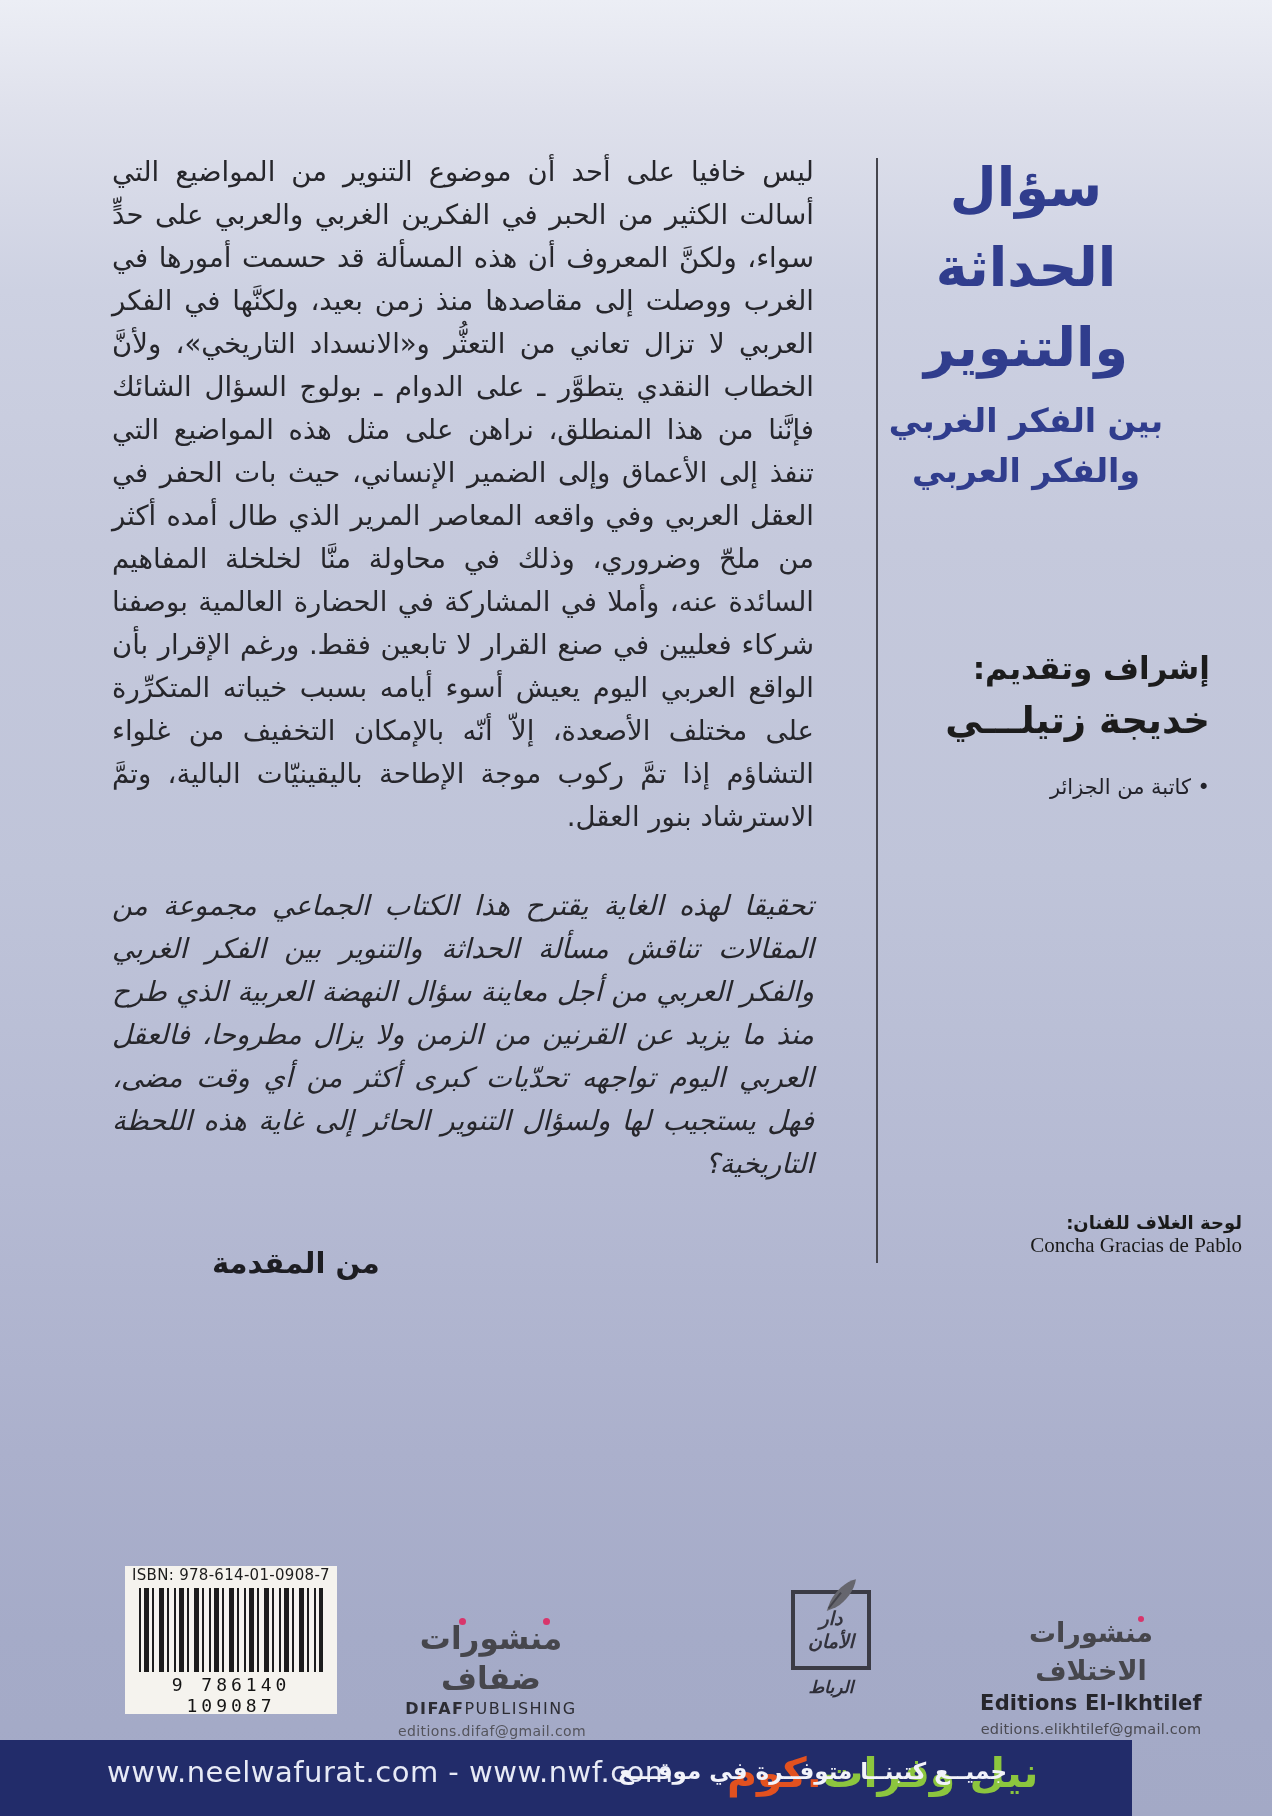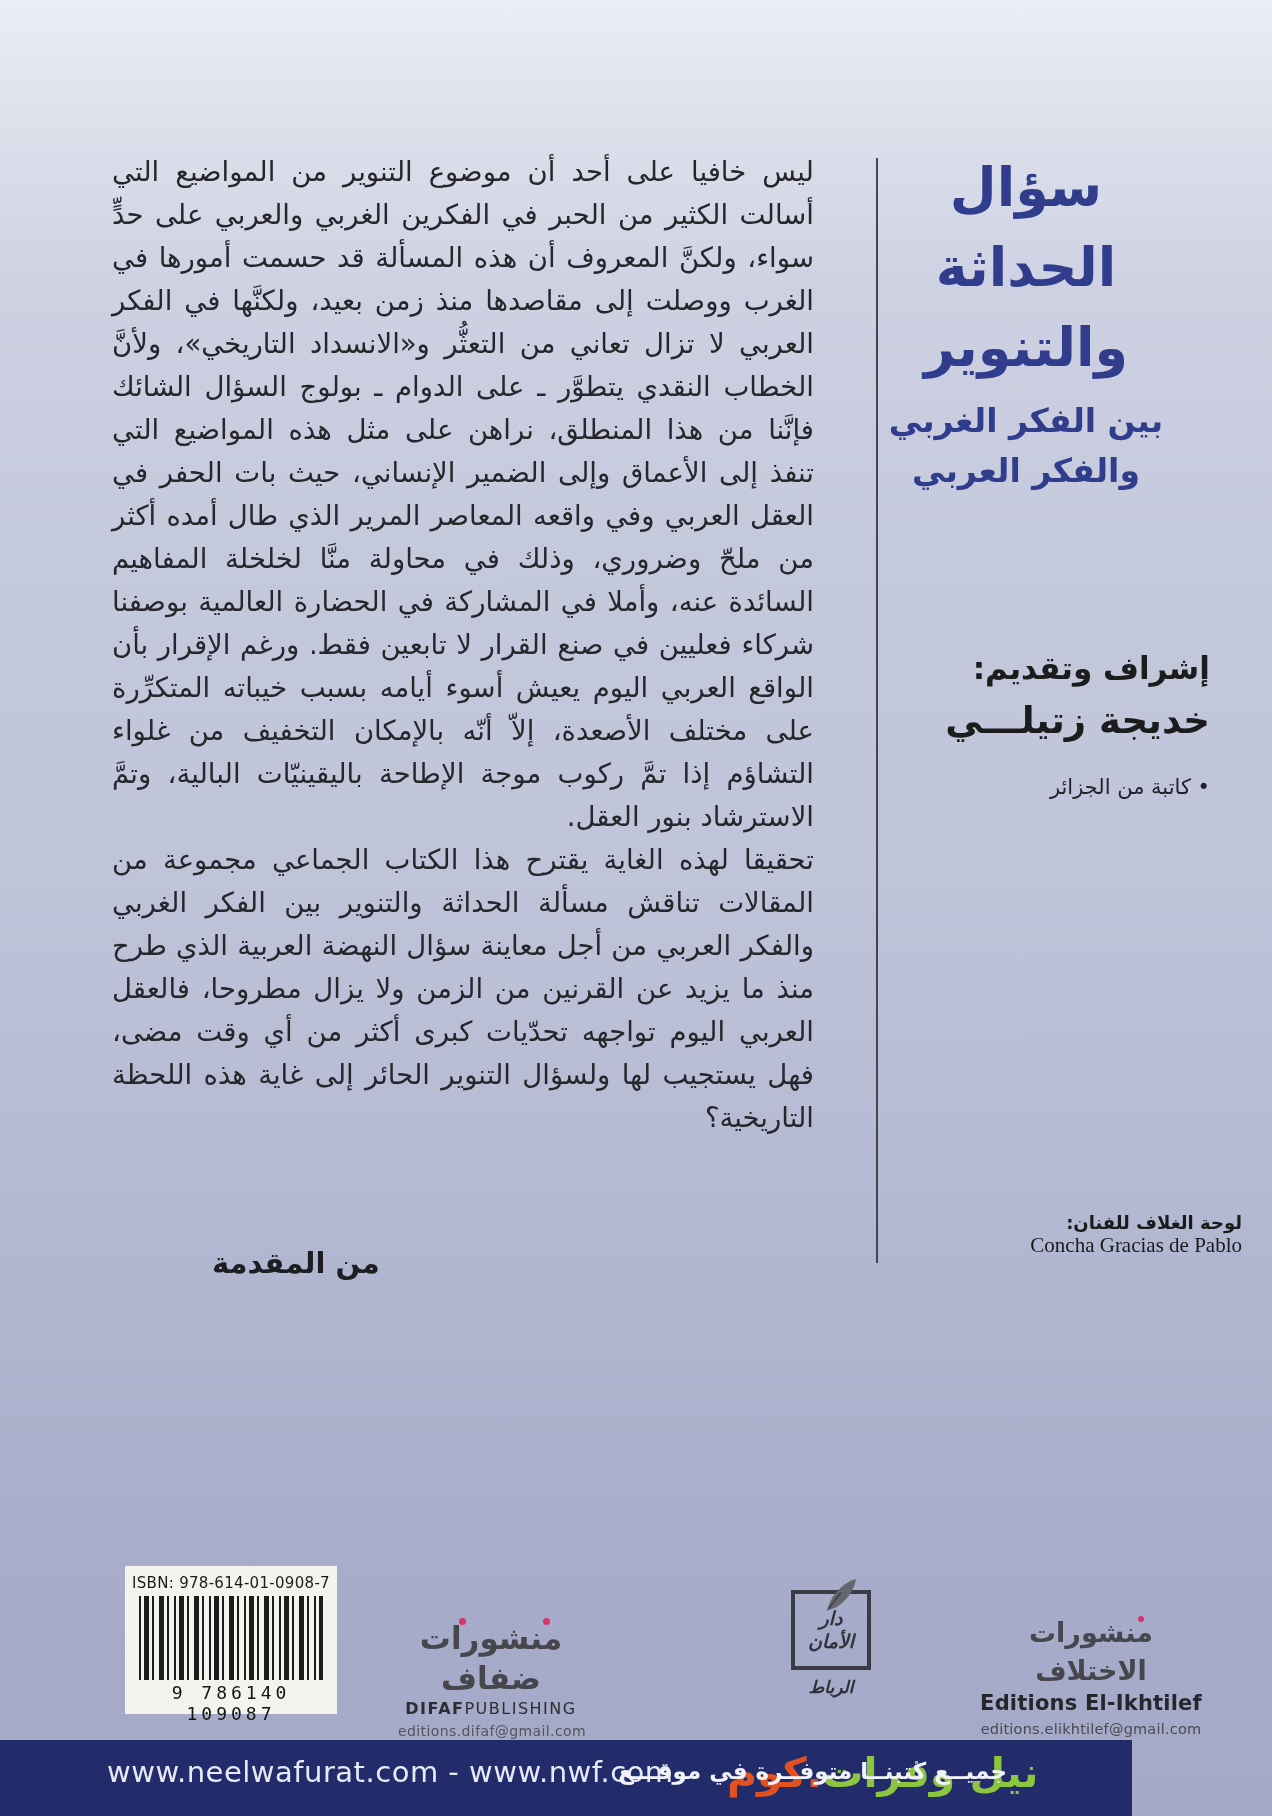--- a/index.html
+++ b/index.html
@@ -32,26 +32,26 @@
   .editor-note{font-size:21px;margin-top:24px;color:#22222a;}
 
   .credit-block{position:absolute;left:890px;top:1212px;width:352px;direction:rtl;text-align:right;color:#1a1a1a;}
   .credit-label{font-size:18px;font-weight:bold;}
   .credit-artist{direction:ltr;font-family:"Liberation Serif",serif;font-size:21px;}
 
   
   .blurb{position:absolute;left:112px;top:150px;width:702px;direction:rtl;
     text-align:justify;font-size:27.5px;line-height:43px;color:#26262b;}
   .blurb p{margin:0;}
-  .blurb p + p{}
+  .blurb p + p{margin-top:46px;font-style:italic;}
   .attribution{position:absolute;left:212px;top:1246px;direction:rtl;font-size:29px;font-weight:bold;color:#1d1d22;}
 
   
   .barcode-box{position:absolute;left:125px;top:1566px;width:212px;height:148px;background:#f5f3ee;}
-  .isbn{font-size:15px;text-align:center;padding-top:8px;color:#1c1c1c;letter-spacing:.3px;}
+  .isbn{font-size:15px;text-align:center;color:#1c1c1c;letter-spacing:.3px;}
   .bars{height:84px;margin:4px 14px 0;
     background:repeating-linear-gradient(90deg,
       #1d1d1d 0 2px,transparent 2px 5px,#1d1d1d 5px 10px,transparent 10px 13px,
       #1d1d1d 13px 15px,transparent 15px 20px,#1d1d1d 20px 25px,transparent 25px 28px,
       #1d1d1d 28px 30px,transparent 30px 35px);}
   .digits{font-size:18px;text-align:center;letter-spacing:4px;color:#141414;margin-top:2px;font-family:"DejaVu Sans Mono",monospace;}
 
   
   .difaf{position:absolute;left:398px;top:1618px;width:186px;text-align:center;}
   .difaf-ar{direction:rtl;font-size:31px;font-weight:bold;color:#46464c;line-height:40px;position:relative;}

